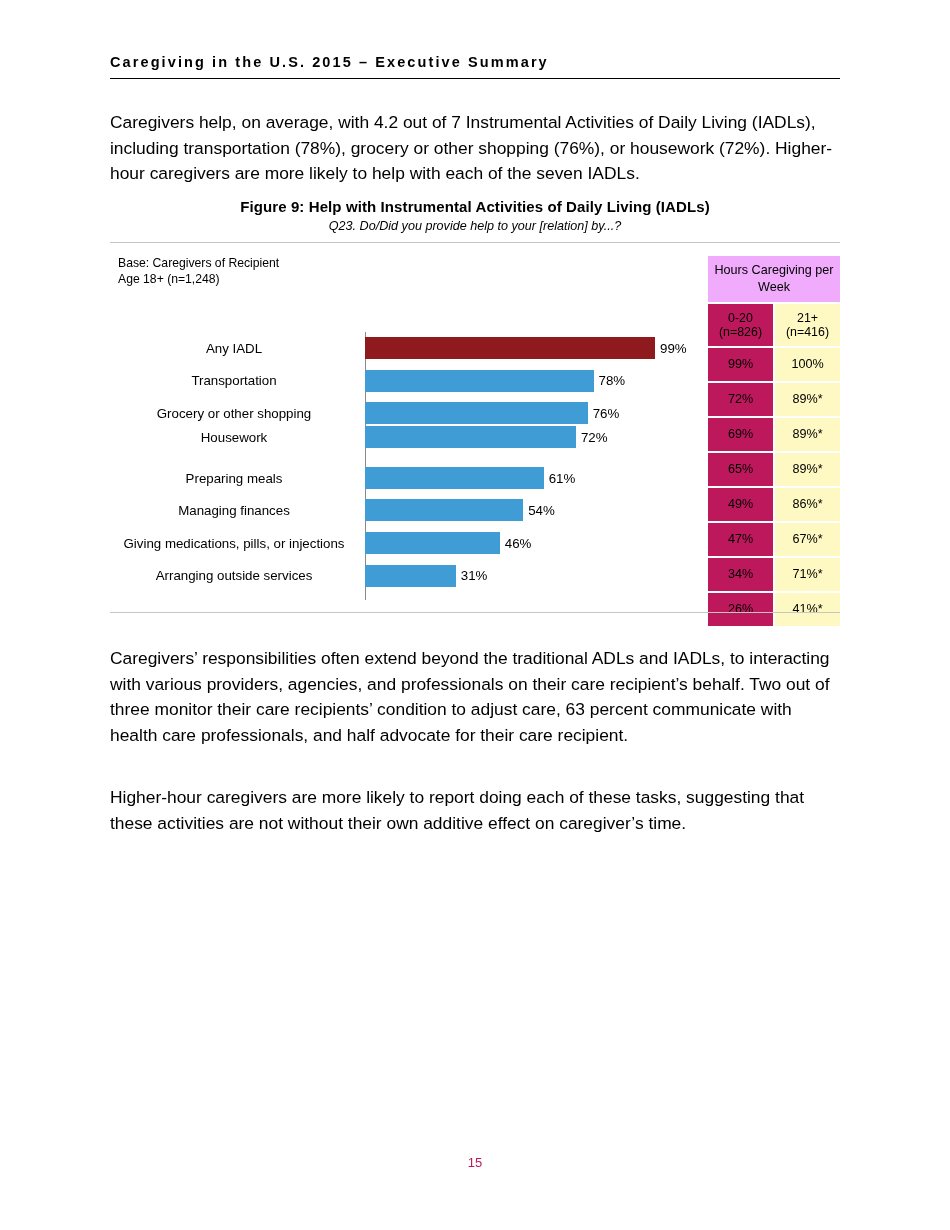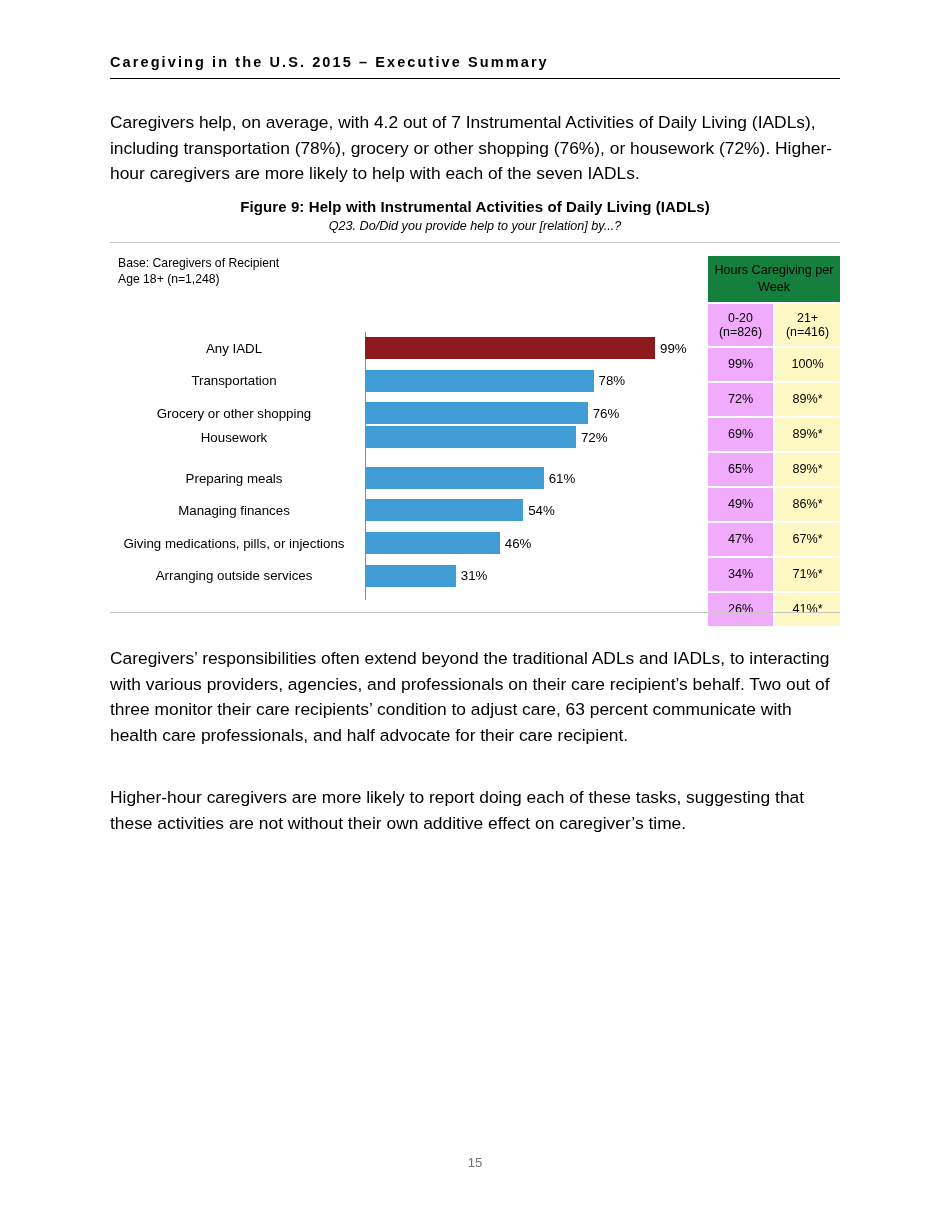--- a/index.html
+++ b/index.html
@@ -151,21 +151,21 @@
   }
 
   
   .side-table {
     position: absolute;
     left: 708px;
     top: 256px;
     width: 132px;
   }
   .st-header {
-    background: #15803d;
+    background: #f0abfc;
     text-align: center;
     font-size: 12.6px;
     line-height: 16.5px;
     color: #000;
     padding: 6px 4px 7px;
   }
   .st-grid {
     display: grid;
     grid-template-columns: 1fr 1fr;
     gap: 2px;
@@ -176,38 +176,38 @@
     font-size: 12.6px;
     line-height: 15.5px;
     color: #000;
     padding: 6px 2px;
     height: 21px;
     display: flex;
     flex-direction: column;
     align-items: center;
     justify-content: center;
   }
-  .st-cell.col-a { background: #f0abfc; }
+  .st-cell.col-a { background: #be185d; }
   .st-cell.col-b { background: #fef9c3; }
   .st-cell.head {
     height: 30px;
     font-size: 12.4px;
     line-height: 14.5px;
   }
   .st-cell .line { display: block; }
 
   
   .page-number {
     position: absolute;
     left: 0;
     right: 0;
     top: 1155px;
     text-align: center;
     font-size: 13px;
-    color: #737373;
+    color: #be185d;
   }
 </style>
 </head>
 <body>
 
 <div class="page">
 
   <div class="doc-header">
     <div class="doc-header-text">Caregiving in the U.S. 2015 – Executive Summary</div>
     <div class="doc-header-rule"></div>

